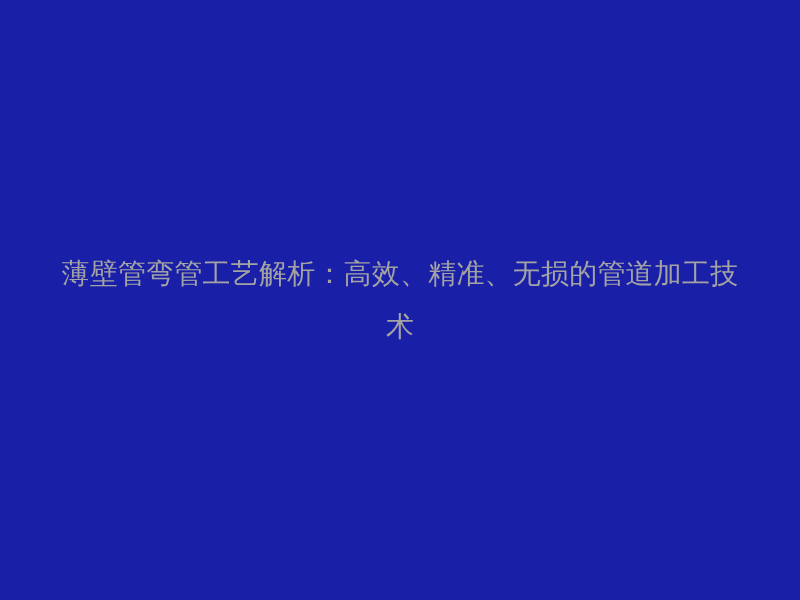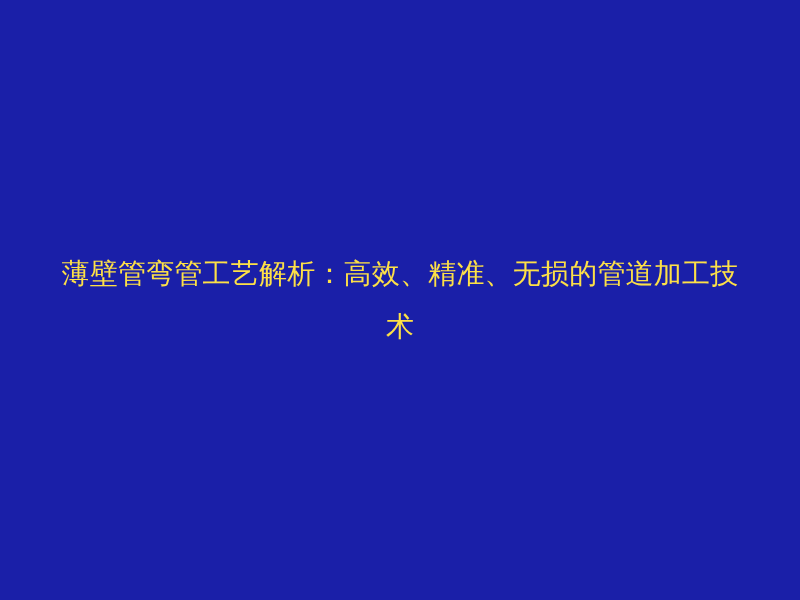--- a/index.html
+++ b/index.html
@@ -49,17 +49,17 @@
     -webkit-font-smoothing: antialiased;
   }
 </style>
 </head>
 <body>
 
 <div id="title-card" style="background: rgb(26, 31, 168);">
 
   <div id="title-block">
 
-    <h1 id="title-text" style="color: #fde047;">薄壁管弯管工艺解析：高效、精准、无损的管道加工技术</h1>
+    <h1 id="title-text" style="color: #a3a3a3;">薄壁管弯管工艺解析：高效、精准、无损的管道加工技术</h1>
 
   </div>
 
 </div>
 
 </body></html>

